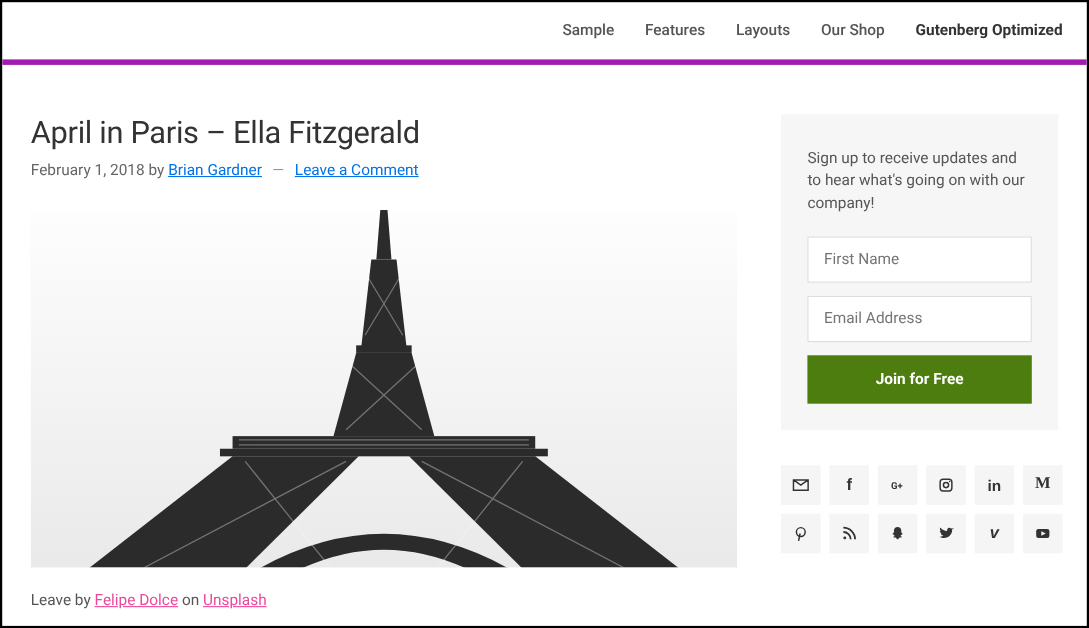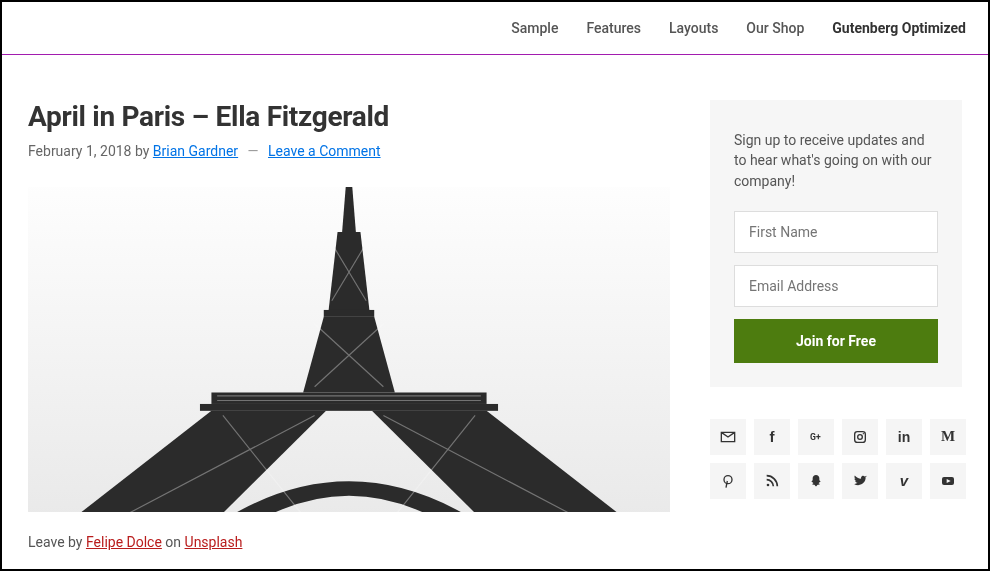--- a/index.html
+++ b/index.html
@@ -10,61 +10,61 @@
       border: 2px solid #000;
       width: 990px;
       height: 571px;
       overflow: hidden;
     }
     .nav {
       display: flex;
       justify-content: flex-end;
       align-items: center;
       padding: 18px 22px 18px 22px;
-      border-bottom: 1px solid #a21caf;
+      border-bottom: 5px solid #a21caf;
       gap: 28px;
     }
     .nav a {
       color: #555;
       text-decoration: none;
       font-size: 14px;
       font-weight: 500;
     }
     .nav a.active { font-weight: 700; color: #333; }
     .container {
       display: flex;
       padding: 45px 26px 0 26px;
       gap: 40px;
     }
     .main { flex: 1; min-width: 0; }
     .sidebar { width: 252px; flex-shrink: 0; }
     .title {
       font-size: 28px;
-      font-weight: 700;
+      font-weight: 400;
       color: #333;
       margin-bottom: 10px;
       letter-spacing: -0.3px;
     }
     .meta {
       font-size: 14px;
       color: #666;
       margin-bottom: 28px;
     }
     .meta a { color: #0073e6; text-decoration: underline; }
     .meta .sep { margin: 0 6px; color: #999; }
     .hero {
       width: 100%;
       height: 325px;
       background: #f5f5f5;
       position: relative;
       overflow: hidden;
     }
     .hero svg { width: 100%; height: 100%; display: block; }
     .caption { font-size: 14px; color: #555; margin-top: 22px; }
-    .caption a { color: #b91c1c; text-decoration: underline; }
+    .caption a { color: #ec4899; text-decoration: underline; }
 
     .widget-box {
       background: #f6f6f6;
       padding: 30px 24px 24px 24px;
     }
     .widget-title {
       font-size: 15px;
       font-weight: 700;
       color: #333;
       margin-bottom: 14px;

